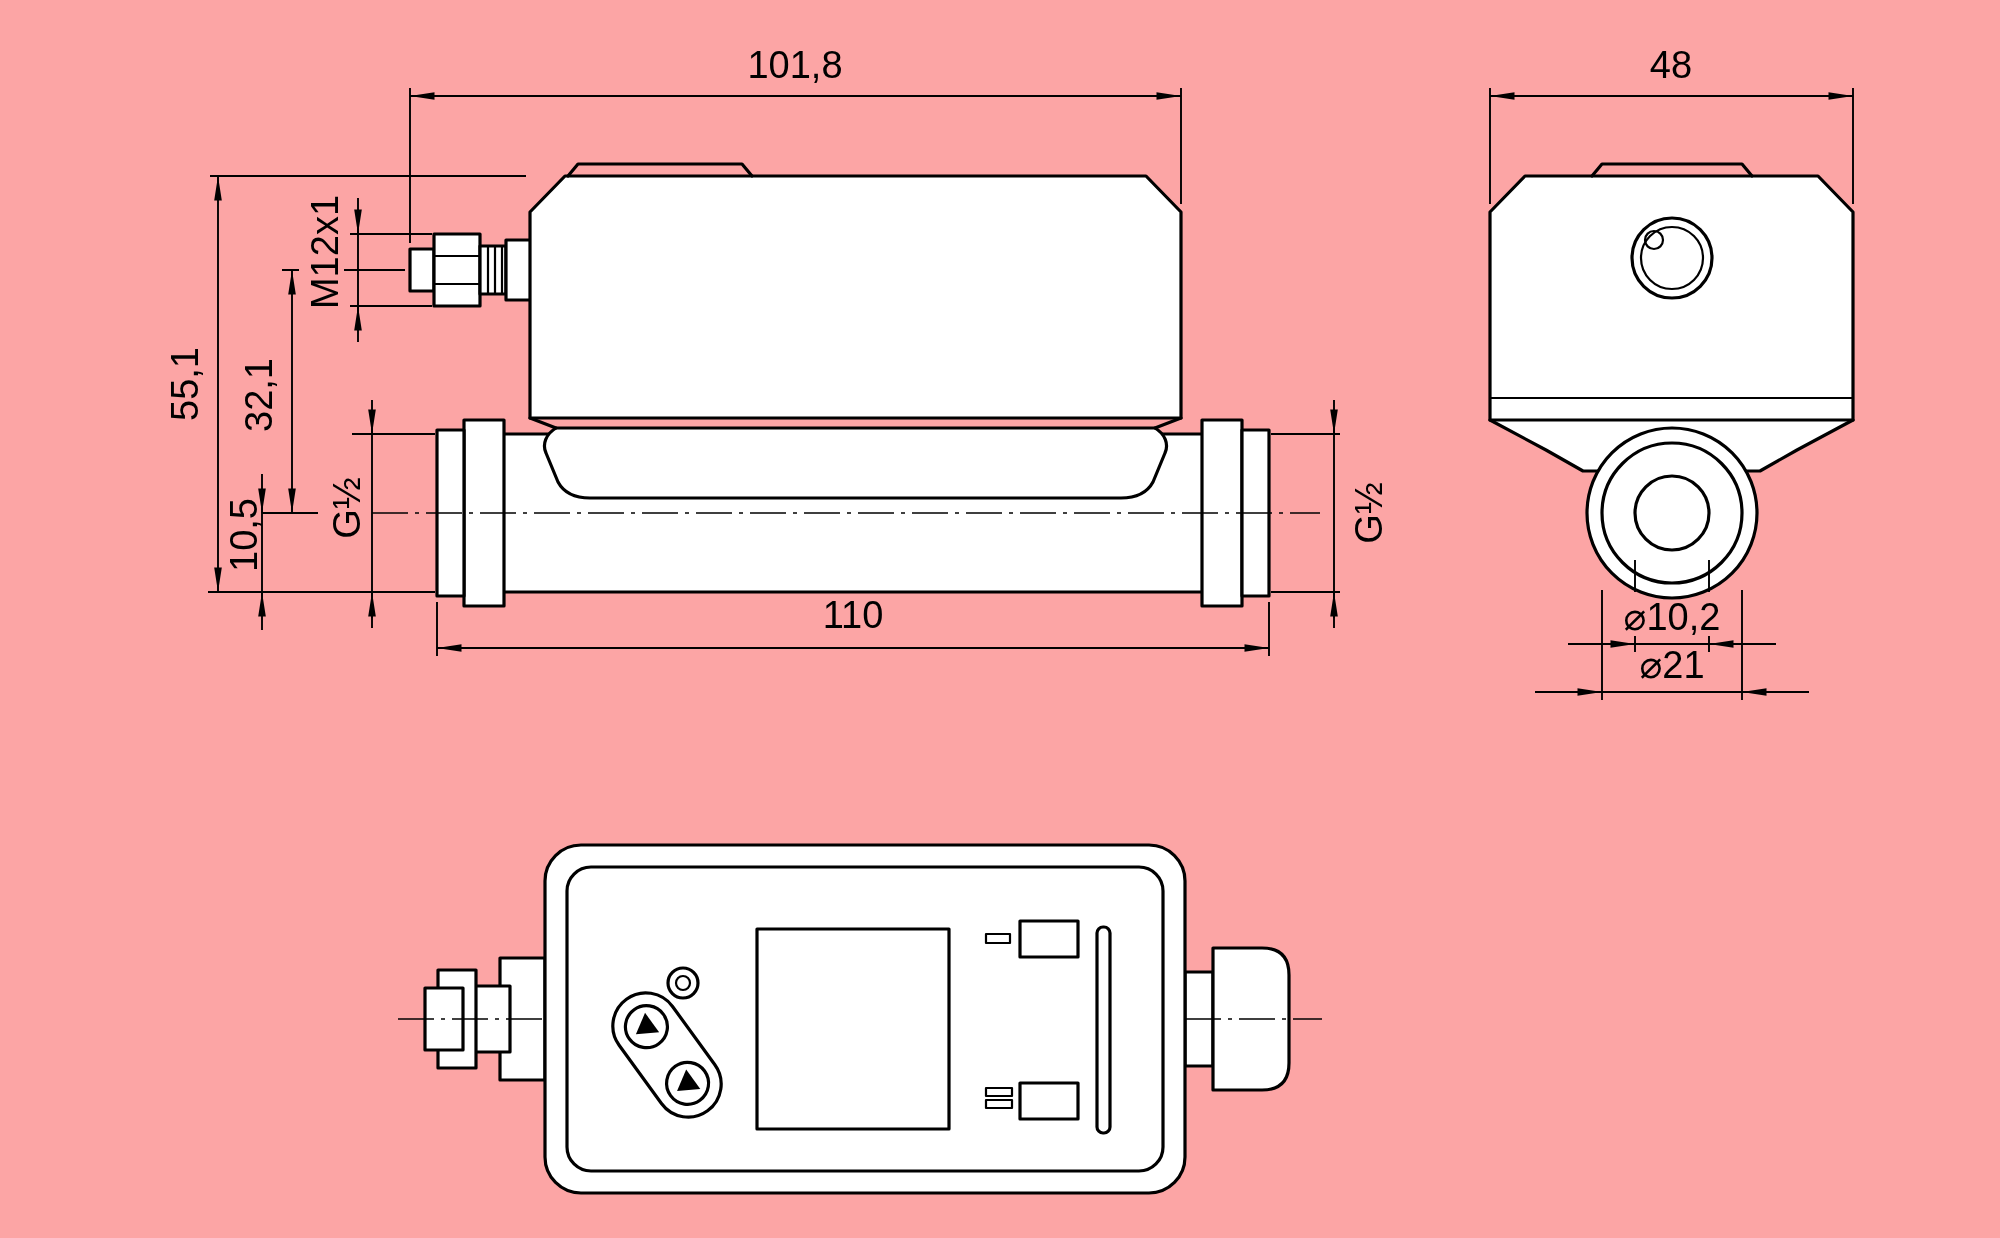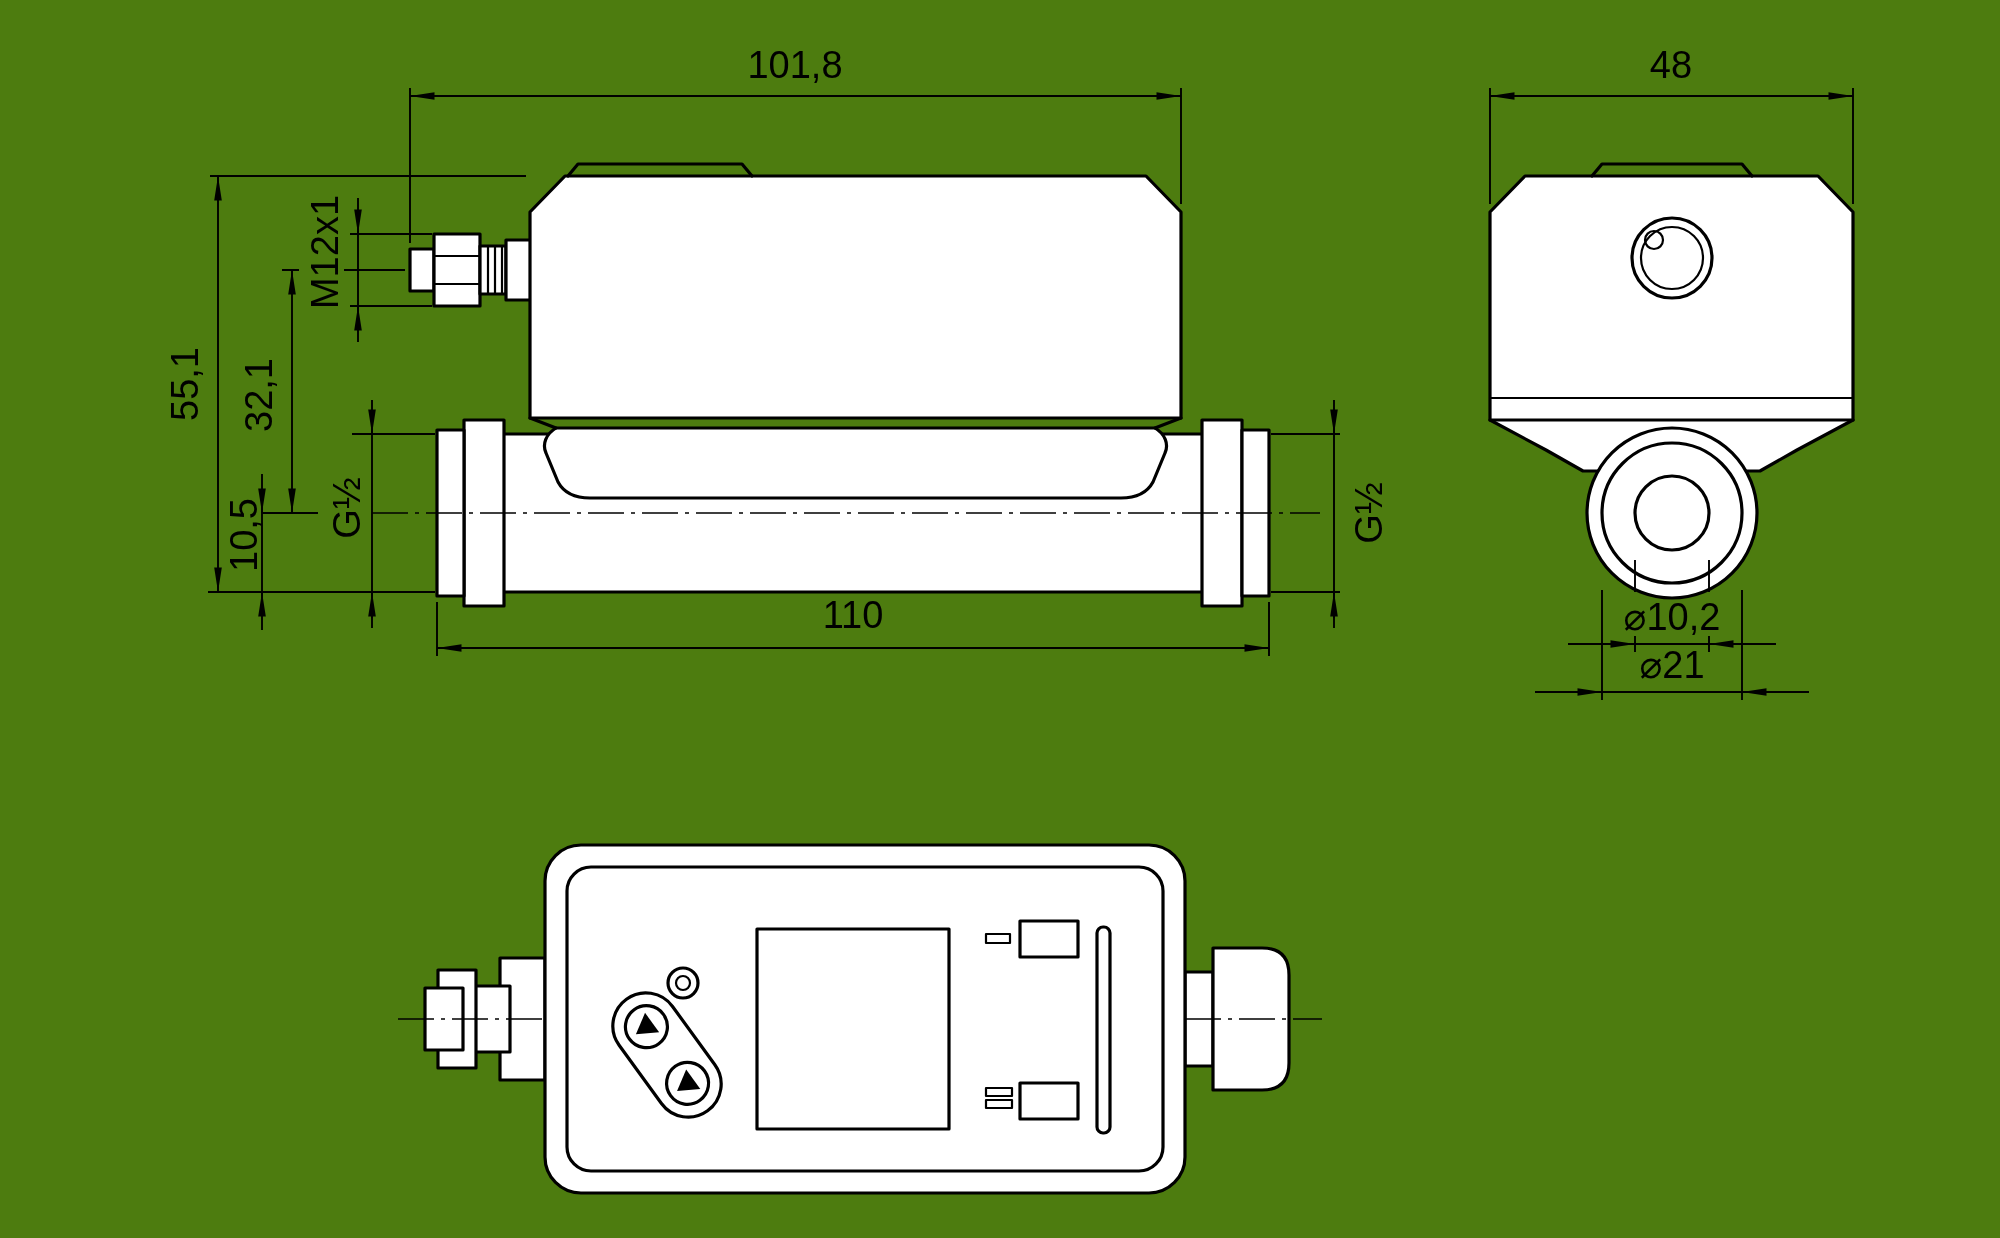--- a/index.html
+++ b/index.html
@@ -1,16 +1,16 @@
 <!DOCTYPE html>
 <html><head>
 <meta charset="utf-8">
 <style>
   html,body { margin:0; padding:0; background:#ffffff; }
-  .page { position:relative; width:2000px; height:1238px; background:#4d7c0f;
+  .page { position:relative; width:2000px; height:1238px; background:#fca5a5;
           font-family:"Liberation Sans", sans-serif; }
   svg { display:block; }
   .ol  { stroke:#000; stroke-width:3.2; fill:#fff; stroke-linejoin:round; stroke-linecap:round; }
   .oln { stroke:#000; stroke-width:3.2; fill:none; stroke-linejoin:round; stroke-linecap:round; }
   .det { stroke:#000; stroke-width:2.2; fill:none; stroke-linejoin:round; }
   .thin{ stroke:#000; stroke-width:1.9; fill:none; }
   .cl  { stroke:#000; stroke-width:1.7; fill:none; stroke-dasharray:36 7 4 7; }
   .blk { fill:#000; stroke:none; }
   text.dim { font-size:38px; fill:#000; }
 </style>

